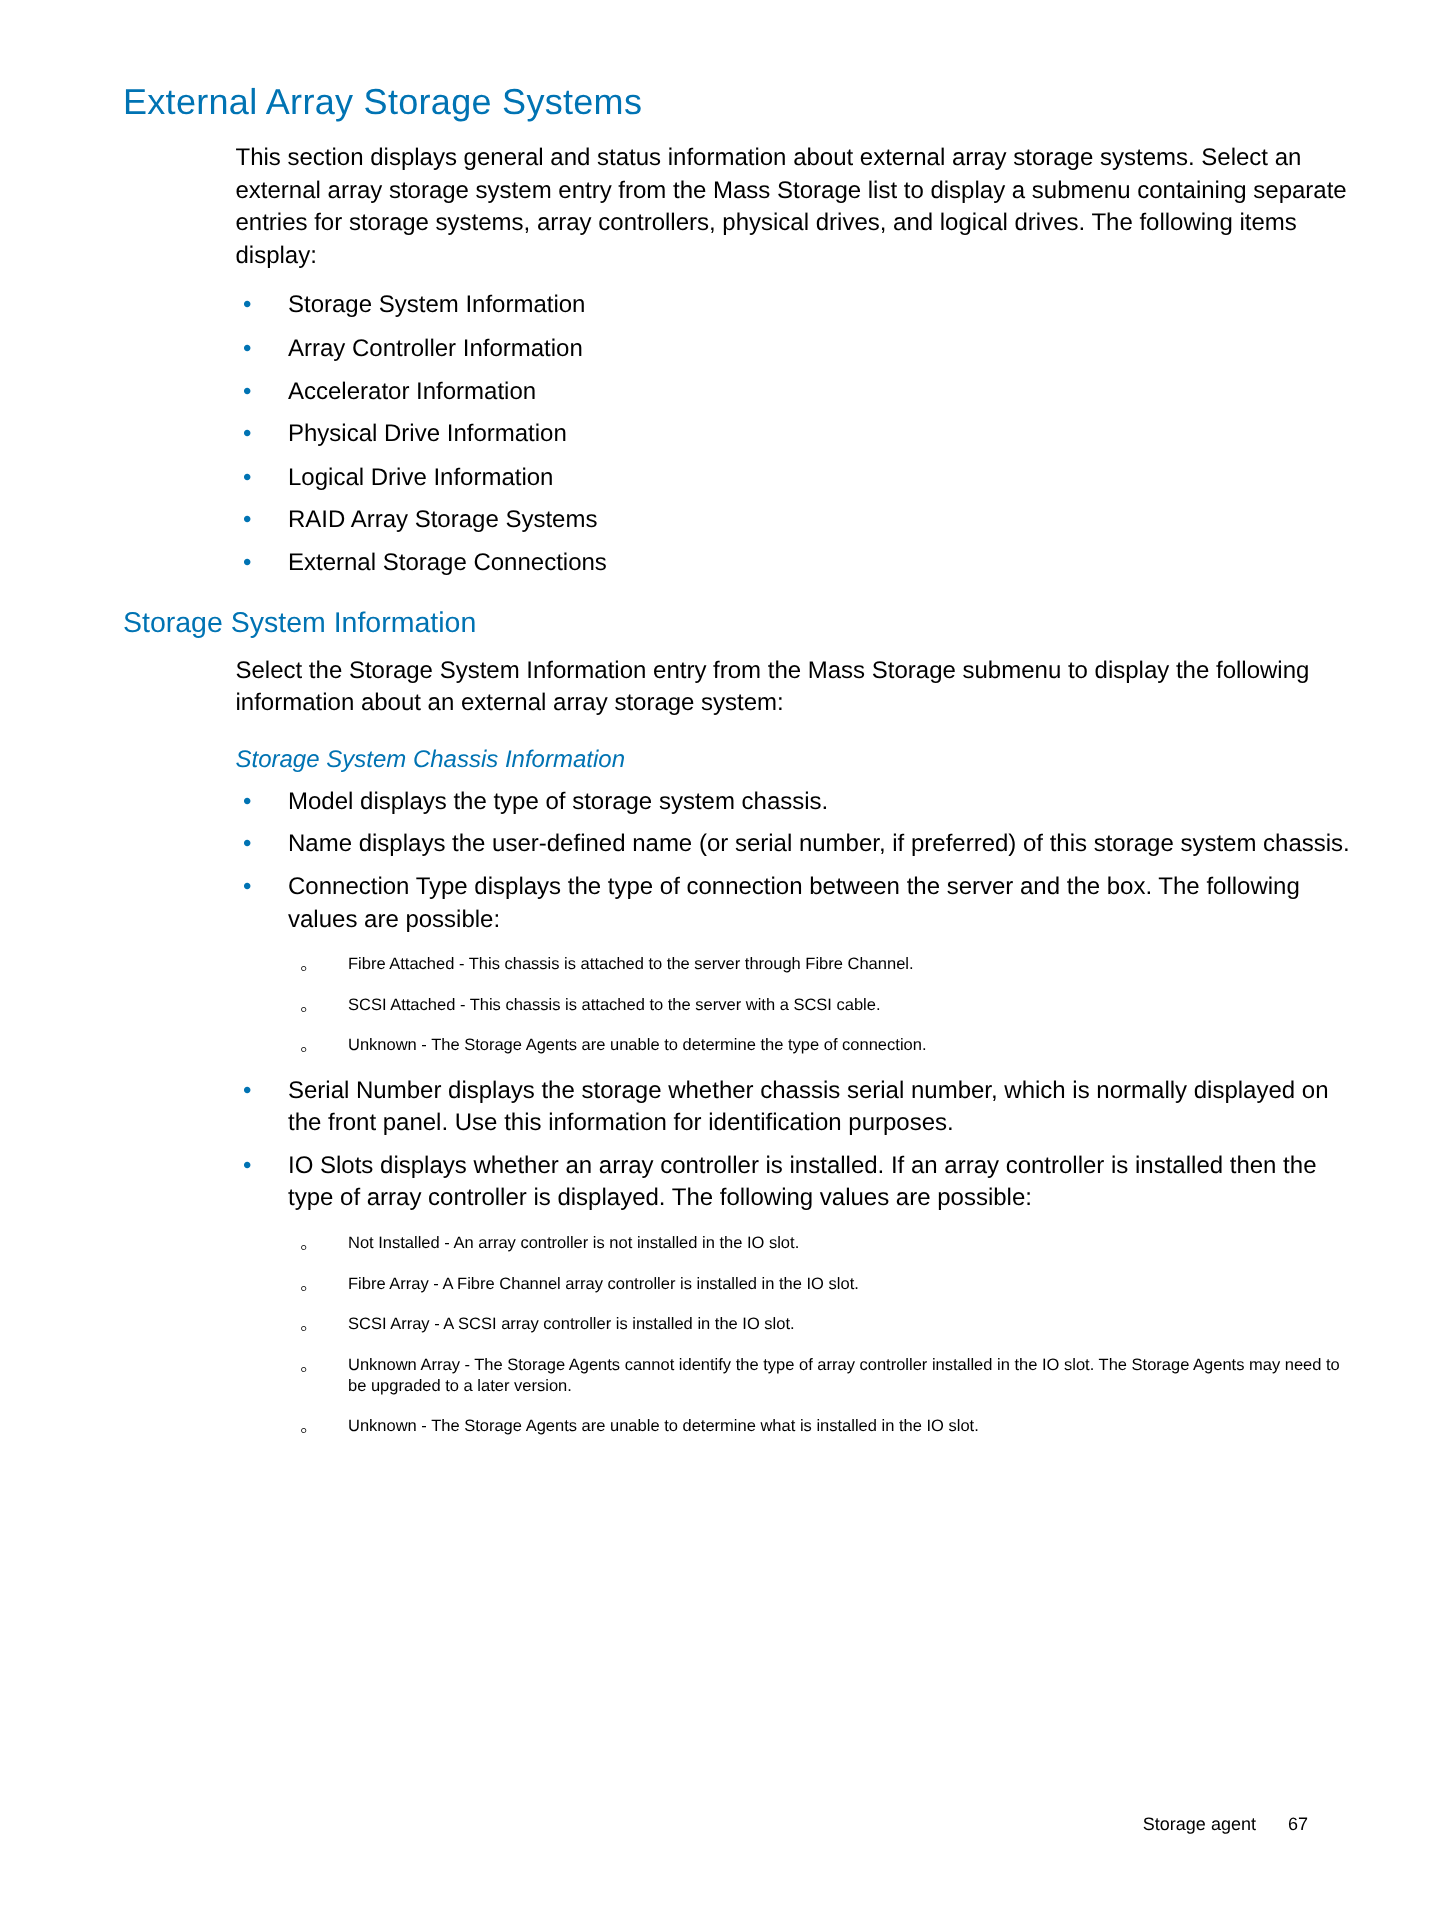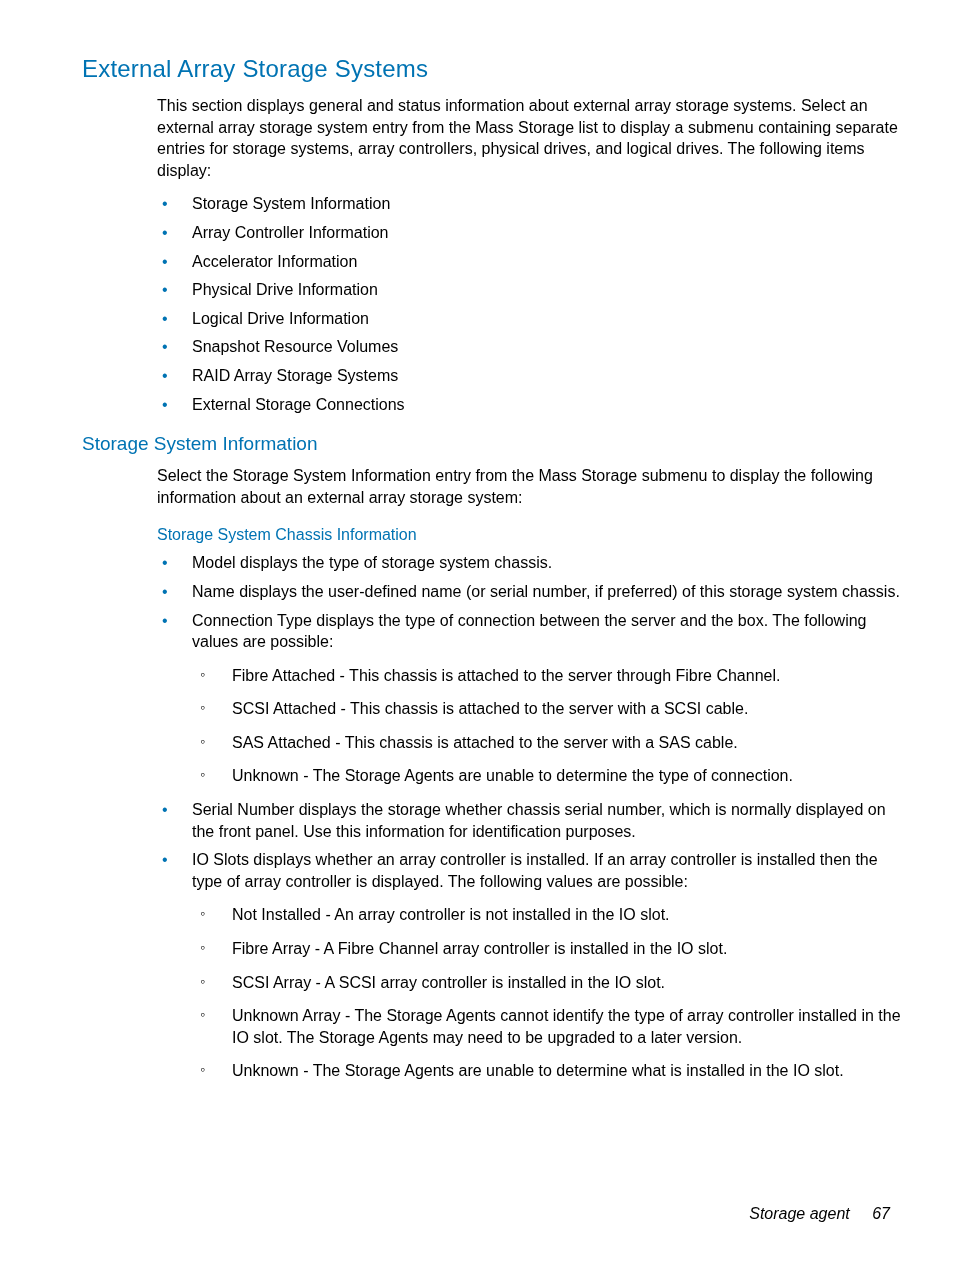--- a/index.html
+++ b/index.html
@@ -56,21 +56,21 @@
     font-size: 16px;
   }
   ul.sub {
     list-style: none;
     padding: 0;
     margin: 10px 0 2px 0;
   }
   ul.sub > li {
     position: relative;
     padding-left: 40px;
-    font-size: 16px;
+    font-size: 11px;
     line-height: 1.35;
     margin: 12px 0;
   }
   ul.sub > li::before {
     content: "◦";
     position: absolute;
     left: 8px;
     top: 0;
     color: #000;
     font-size: 14px;
@@ -79,28 +79,28 @@
     color: #0073b3;
     font-size: 19px;
     font-weight: 400;
     margin: 16px 0 10px 0;
   }
   .h3 {
     color: #0073b3;
     font-size: 16px;
     font-weight: 400;
     margin: 18px 0 8px 0;
+    font-style: italic;
   }
   .footer {
     position: absolute;
     bottom: 48px;
-    right: 64px;
-    font-size: 16px;
+    right: 82px;
+    font-size: 12px;
     color: #000;
-    font-style: italic;
   }
   .footer .pg {
     margin-left: 18px;
   }
 </style>
 </head>
 <body>
 
 <div class="page">
 
@@ -108,42 +108,40 @@
 
   <div class="body-indent">
     <p class="intro">This section displays general and status information about external array storage systems. Select an external array storage system entry from the Mass Storage list to display a submenu containing separate entries for storage systems, array controllers, physical drives, and logical drives. The following items display:</p>
 
     <ul class="bul">
       <li>Storage System Information</li>
       <li>Array Controller Information</li>
       <li>Accelerator Information</li>
       <li>Physical Drive Information</li>
       <li>Logical Drive Information</li>
-      <li>Snapshot Resource Volumes</li>
       <li>RAID Array Storage Systems</li>
       <li>External Storage Connections</li>
     </ul>
   </div>
 
   <div class="h2">Storage System Information</div>
 
   <div class="body-indent">
     <p class="intro">Select the Storage System Information entry from the Mass Storage submenu to display the following information about an external array storage system:</p>
 
     <div class="h3">Storage System Chassis Information</div>
 
     <ul class="bul">
       <li>Model displays the type of storage system chassis.</li>
       <li>Name displays the user-defined name (or serial number, if preferred) of this storage system chassis.</li>
       <li>
         <span>Connection Type displays the type of connection between the server and the box. The following values are possible:</span>
         <ul class="sub">
           <li>Fibre Attached - This chassis is attached to the server through Fibre Channel.</li>
           <li>SCSI Attached - This chassis is attached to the server with a SCSI cable.</li>
-          <li>SAS Attached - This chassis is attached to the server with a SAS cable.</li>
           <li>Unknown - The Storage Agents are unable to determine the type of connection.</li>
         </ul>
       </li>
       <li>Serial Number displays the storage whether chassis serial number, which is normally displayed on the front panel. Use this information for identification purposes.</li>
       <li>
         <span>IO Slots displays whether an array controller is installed. If an array controller is installed then the type of array controller is displayed. The following values are possible:</span>
         <ul class="sub">
           <li>Not Installed - An array controller is not installed in the IO slot.</li>
           <li>Fibre Array - A Fibre Channel array controller is installed in the IO slot.</li>
           <li>SCSI Array - A SCSI array controller is installed in the IO slot.</li>

